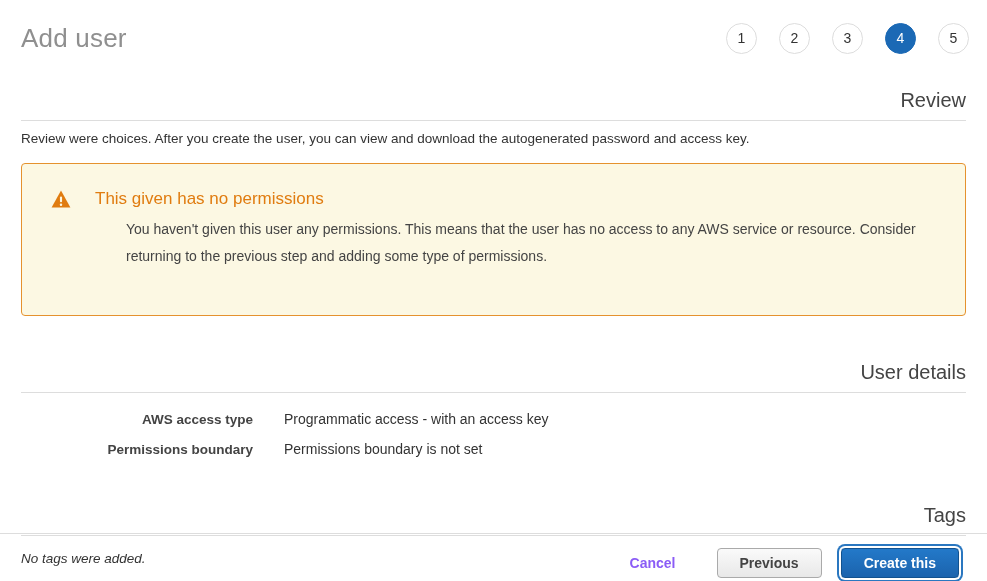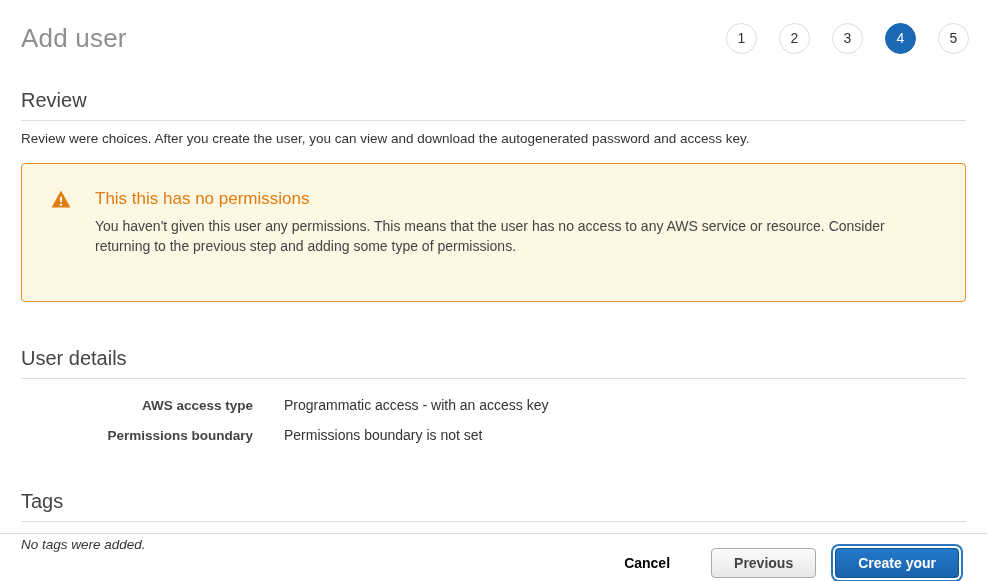--- a/index.html
+++ b/index.html
@@ -29,40 +29,40 @@
   }
   .step.active {
     background: #1b69b5; border-color: #1b69b5; color: #fff;
   }
 
   
   .main { padding: 0 21px; }
 
   .section-heading {
     font-size: 20px; font-weight: 400; color: #444;
-    padding-bottom: 8px; border-bottom: 1px solid #ddd;
+    padding-bottom: 8px; border-bottom: 1px solid #ddd; text-align: right;
   }
   .review-section { margin-top: 31px; }
   .section-desc { margin-top: 10px; font-size: 13.5px; color: #333; }
 
   
   .warning-box {
     margin-top: 17px;
     border: 1px solid #e5922e; border-radius: 4px;
     background: #fcf8e3;
     padding: 25px 30px 45px 29px;
     display: flex; align-items: flex-start;
   }
   .warning-icon { flex: 0 0 auto; margin: 1px 24px 0 0; line-height: 0; }
   .warning-content { flex: 1 1 auto; }
   .warning-title {
     font-size: 17px; font-weight: 400; color: #e07c10; margin-bottom: 7px;
   }
   .warning-body {
-    font-size: 14px; line-height: 20px; color: #444; max-width: 856px;
+    font-size: 14px; line-height: 27px; color: #444; max-width: 856px; margin-left: 31px;
   }
 
   
   .details-section { margin-top: 45px; }
   .detail-rows { margin-top: 17px; }
   .detail-row { display: flex; margin-bottom: 11px; line-height: 19px; }
   .detail-label {
     flex: 0 0 232px; text-align: right; font-weight: 700;
     font-size: 13.5px; color: #444;
   }
@@ -73,21 +73,21 @@
   .tags-empty { margin-top: 15px; font-style: italic; font-size: 13.5px; color: #333; }
 
   
   .footer {
     position: absolute; left: 0; right: 0; top: 533px;
     border-top: 1px solid #ddd;
     display: flex; justify-content: flex-end; align-items: center;
     padding: 10px 24px 0 0; height: 48px;
   }
   .cancel-link {
-    color: #000000; font-weight: 700; font-size: 14px;
+    color: #8b5cf6; font-weight: 700; font-size: 14px;
     text-decoration: none; cursor: pointer; margin-right: 41px;
   }
   .btn {
     font-family: "Liberation Sans", sans-serif;
     font-size: 14px; font-weight: 700;
     border-radius: 4px; cursor: pointer;
     padding: 6px 22px; line-height: 16px;
   }
   .btn-secondary {
     background: linear-gradient(#fafafa, #e8e8e8);
@@ -126,21 +126,21 @@
 
     <div class="warning-box">
       <span class="warning-icon">
         <svg width="20" height="18" viewBox="0 0 24 22">
           <path d="M12 0.5 L23.5 21.5 L0.5 21.5 Z" fill="#e07c10"></path>
           <rect x="10.7" y="8" width="2.6" height="7" rx="1.2" fill="#fcf8e3"></rect>
           <circle cx="12" cy="18" r="1.5" fill="#fcf8e3"></circle>
         </svg>
       </span>
       <div class="warning-content">
-        <div class="warning-title">This this has no permissions</div>
+        <div class="warning-title">This given has no permissions</div>
         <div class="warning-body">You haven't given this user any permissions. This means that the user has no access to any AWS service or resource. Consider returning to the previous step and adding some type of permissions.</div>
       </div>
     </div>
 
     <div class="details-section">
       <div class="section-heading">User details</div>
       <div class="detail-rows">
         <div class="detail-row">
           <div class="detail-label">AWS access type</div>
           <div class="detail-value">Programmatic access - with an access key</div>
@@ -155,16 +155,16 @@
     <div class="tags-section">
       <div class="section-heading">Tags</div>
       <div class="tags-empty">No tags were added.</div>
     </div>
 
   </div>
 
   <div class="footer">
     <a class="cancel-link">Cancel</a>
     <button class="btn btn-secondary">Previous</button>
-    <button class="btn btn-primary">Create your</button>
+    <button class="btn btn-primary">Create this</button>
   </div>
 
 </div>
 
 </body></html>

